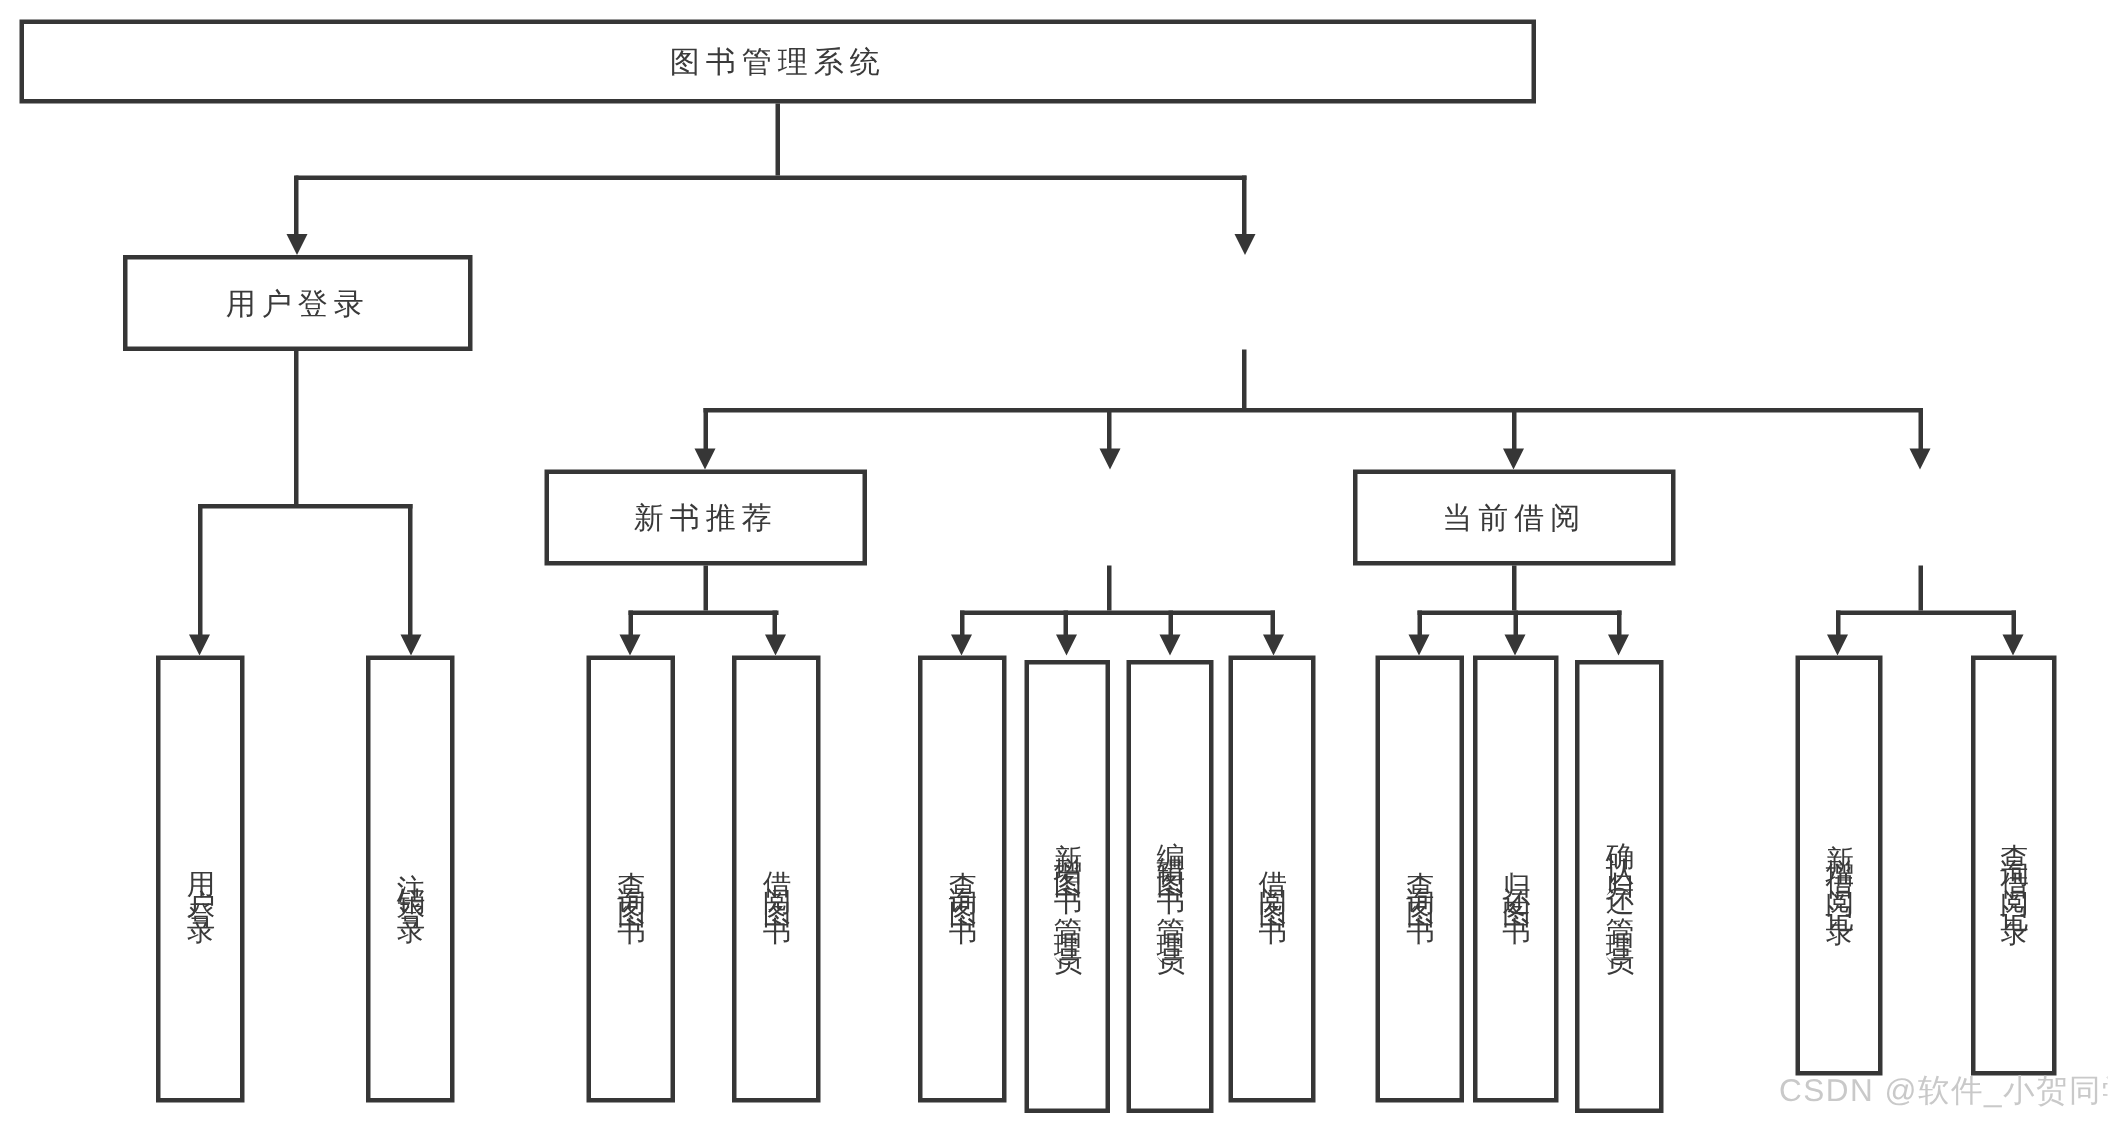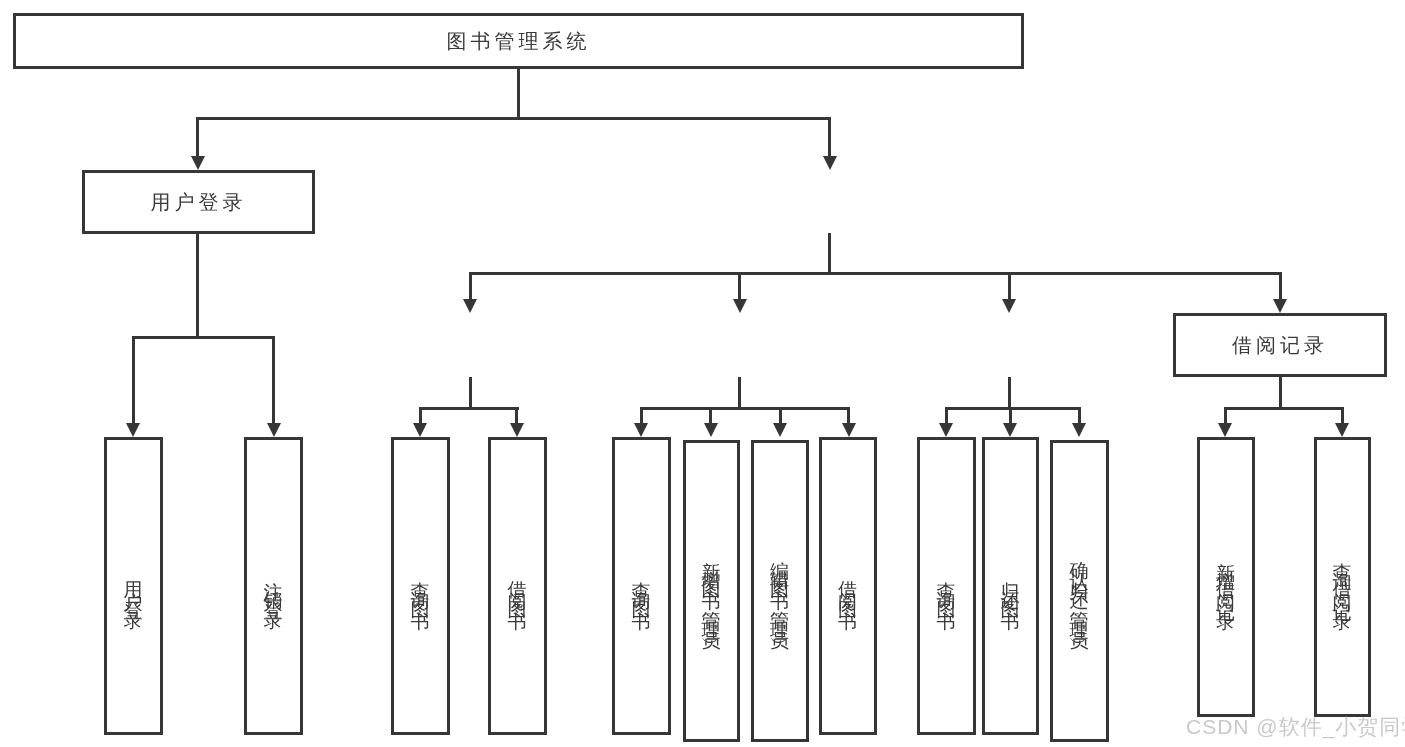--- a/index.html
+++ b/index.html
@@ -65,22 +65,25 @@
   <div class="line" style="left:469px;top:272px;width:813px;height:3px"></div>
   <div class="line" style="left:469px;top:272px;width:3px;height:29px"></div>
   <div class="line" style="left:738px;top:272px;width:3px;height:29px"></div>
   <div class="line" style="left:1008px;top:272px;width:3px;height:29px"></div>
   <div class="line" style="left:1279px;top:272px;width:3px;height:29px"></div>
   <div class="arrow" style="left:463px;top:299px"></div>
   <div class="arrow" style="left:733px;top:299px"></div>
   <div class="arrow" style="left:1002px;top:299px"></div>
   <div class="arrow" style="left:1273px;top:299px"></div>
 
-  <div class="node hnode" style="left:1173px;top:313px;width:214px;height:64px">
-    <span>借阅记录</span>
+  <div class="node hnode" style="left:363px;top:313px;width:215px;height:64px">
+    <span>新书推荐</span>
+  </div>
+  <div class="node hnode" style="left:902px;top:313px;width:215px;height:64px">
+    <span>当前借阅</span>
   </div>
 
   <div class="line" style="left:469px;top:377px;width:3px;height:30px"></div>
   <div class="line" style="left:419px;top:407px;width:100px;height:3px"></div>
   <div class="line" style="left:419px;top:407px;width:3px;height:17px"></div>
   <div class="line" style="left:515px;top:407px;width:3px;height:17px"></div>
   <div class="arrow" style="left:413px;top:423px"></div>
   <div class="arrow" style="left:510px;top:423px"></div>
 
   <div class="line" style="left:738px;top:377px;width:3px;height:30px"></div>

